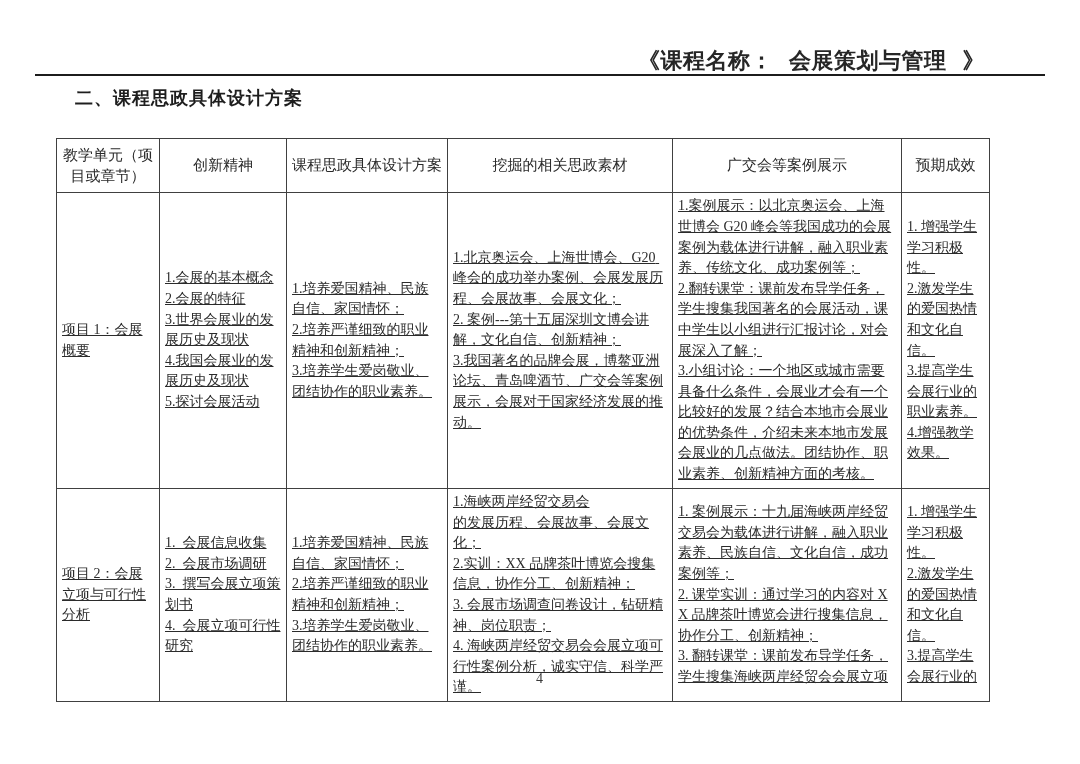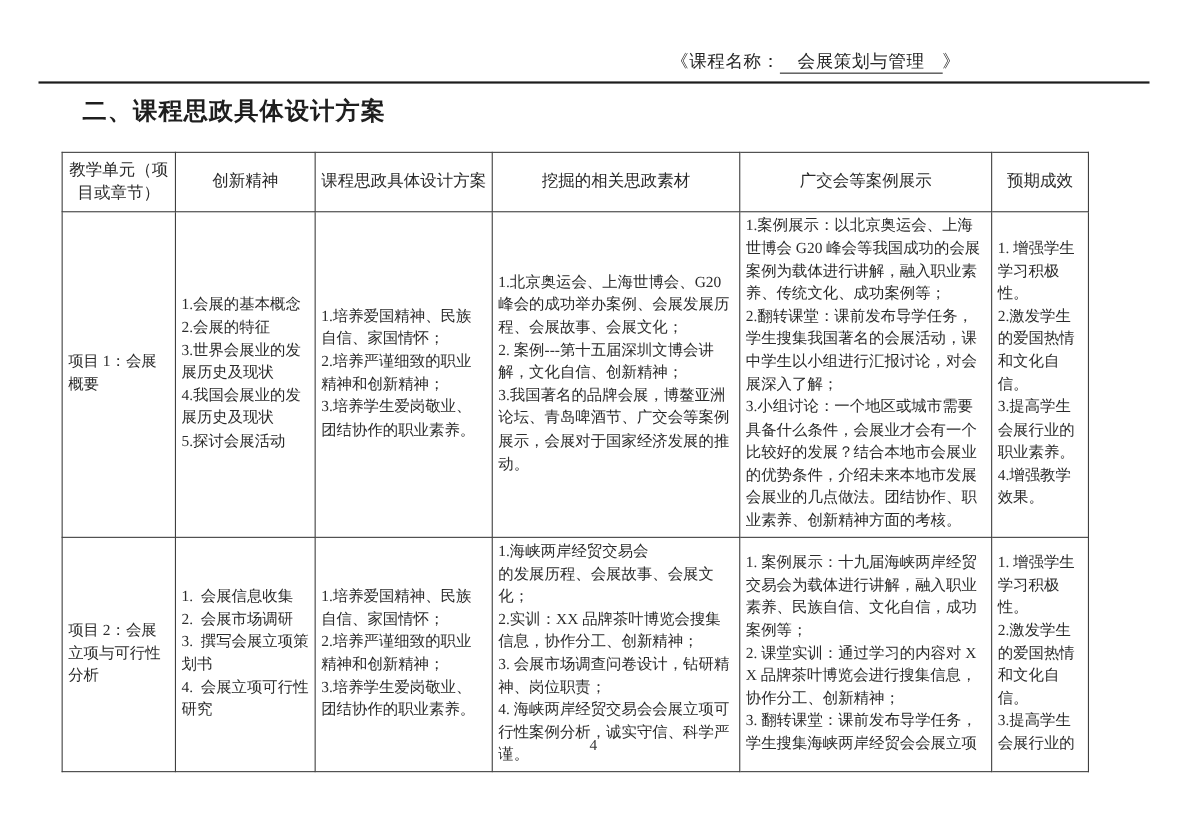--- a/index.html
+++ b/index.html
@@ -8,38 +8,38 @@
     background: #ffffff;
     font-family: "Liberation Serif", "DejaVu Serif", serif;
     color: #2e2e2e;
     overflow: hidden;
     position: relative;
   }
   .page { position: absolute; inset: 0; background: #fff; }
 
   
   .doc-header {
-    position: absolute; top: 46px; left: 610px;
-    font-size: 16px; font-weight: normal; color: #262626;
+    position: absolute; top: 46px; left: 638px;
+    font-size: 22px; font-weight: bold; color: #262626;
     letter-spacing: 0.5px; white-space: nowrap;
   }
   .doc-header .course-name {
     border-bottom: 1.5px solid #262626;
     padding: 0 16px 1px 16px;
   }
   .header-rule {
     position: absolute; top: 74px; left: 35px;
     width: 1010px; height: 0;
     border-top: 2px solid #1c1c1c;
   }
 
   
   .section-title {
     position: absolute; top: 86px; left: 75px;
-    font-size: 22px; font-weight: bold; color: #1e1e1e;
+    font-size: 18px; font-weight: bold; color: #1e1e1e;
     letter-spacing: 1px;
   }
 
   
   table.design {
     position: absolute; top: 138px; left: 56px;
     width: 933px;
     border-collapse: collapse;
     table-layout: fixed;
   }
@@ -62,21 +62,21 @@
 
   table.design th {
     font-size: 15px; text-align: center; color: #2a2a2a;
     padding: 2px 4px; line-height: 21px;
   }
   table.design td {
     font-size: 14px; line-height: 20.6px;
     padding: 3px 5px;
     text-align: left; color: #2b2b2b;
   }
-  td .cellwrap { white-space: pre-wrap; word-break: break-all; }
+  td .cellwrap { white-space: pre-wrap; word-break: break-all; text-decoration: underline; }
   td.unit-cell {
     text-align: center; font-weight: bold; color: #1f1f1f;
     font-size: 15px; line-height: 23px; padding: 2px 3px;
   }
   td.v-top { vertical-align: top; }
 
   
   .page-footer {
     position: absolute; top: 671px; left: 73px; width: 933px;
     text-align: center; font-size: 14px; color: #3a3a3a;

